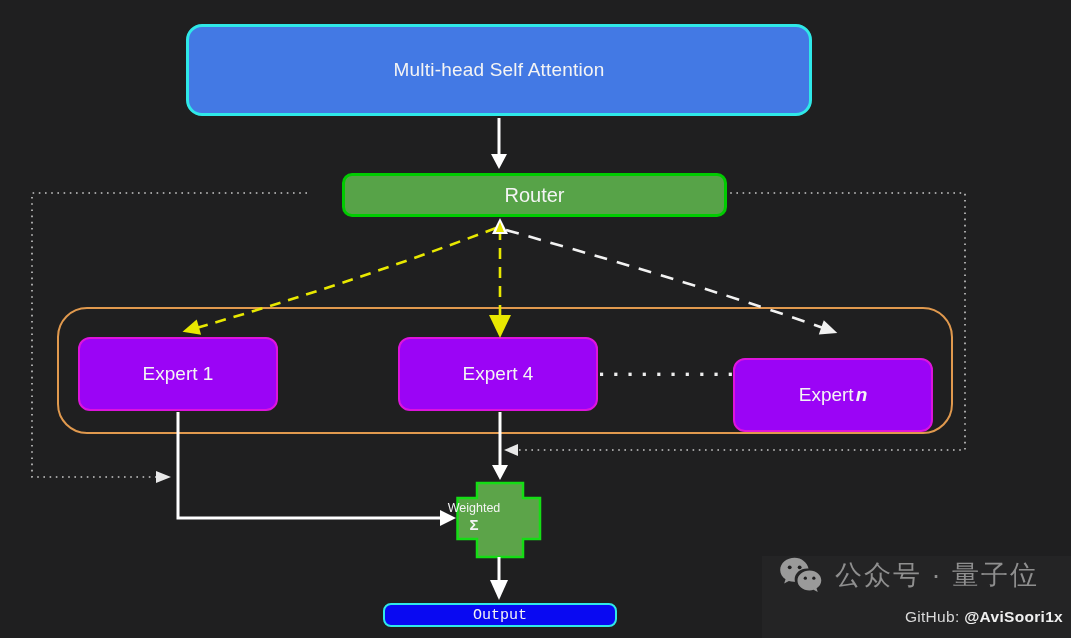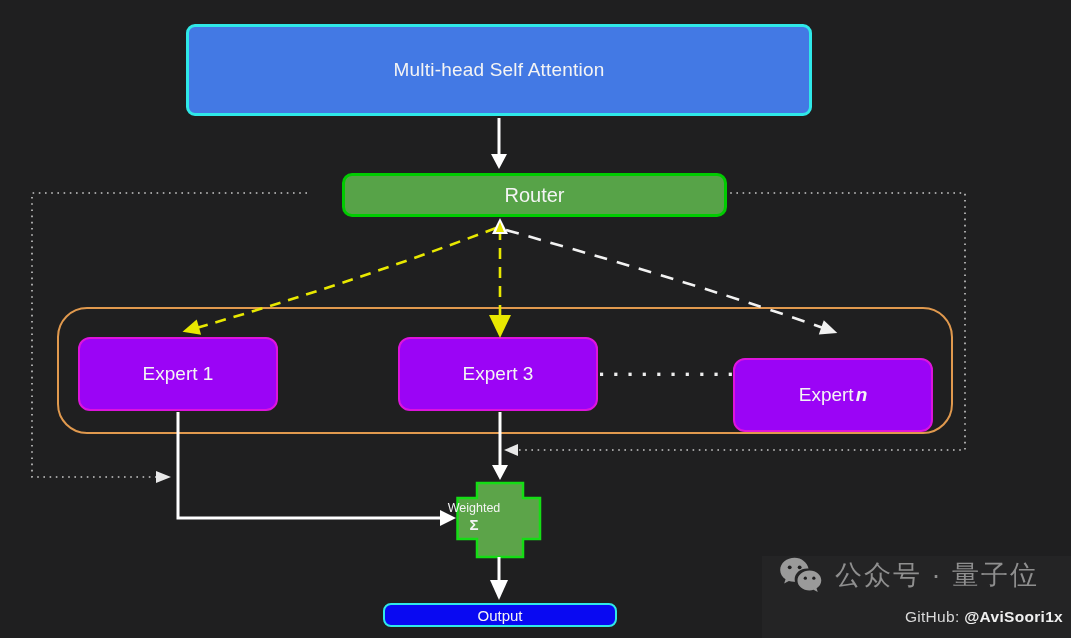--- a/index.html
+++ b/index.html
@@ -12,21 +12,21 @@
     -webkit-font-smoothing:antialiased;
   }
   svg.layer{position:absolute;left:0;top:0;pointer-events:none;}
   .node{
     position:absolute;
     display:flex;align-items:center;justify-content:center;
     color:#f4f4f4;box-sizing:border-box;text-align:center;
   }
   .attention{
     left:186px;top:24px;width:626px;height:92px;
-    background:#4379e4;border:3px solid #2fe8e8;border-radius:9px;
+    background:#4379e4;border:3px solid #2fe8e8;border-radius:16px;
     font-size:19px;letter-spacing:.2px;
   }
   .router{
     left:308px;top:173px;width:385px;height:44px;
     background:#57a348;border:3px solid #00cc00;border-radius:10px;
     font-size:20px;
     margin-left:34px;
   }
   .experts-box{
     position:absolute;left:57px;top:307px;width:896px;height:127px;
@@ -49,20 +49,21 @@
     position:absolute;left:432px;top:488px;width:84px;height:60px;
     display:flex;flex-direction:column;align-items:center;justify-content:center;
     color:#f4f4f4;line-height:1.25;
   }
   .weighted-label .w1{font-size:12.5px;}
   .weighted-label .w2{font-size:15px;font-weight:bold;}
   .output{
     left:383px;top:603px;width:234px;height:24px;
     background:#0909f2;border:2px solid #2fe8e8;border-radius:8px;
     font-size:15px;
+    font-family:Liberation Mono, monospace;
   }
   .wm-bg{
     position:absolute;left:762px;top:556px;right:0;bottom:0;
     background:rgba(255,255,255,0.025);
   }
   .watermark{
     position:absolute;right:8px;bottom:12px;
     display:flex;flex-direction:column;align-items:flex-end;
   }
   .wm-row1{
@@ -103,21 +104,21 @@
 
   <div class="node router">
     <span>Router</span>
   </div>
 
   <div class="node expert expert1">
     <span>Expert 1</span>
   </div>
 
   <div class="node expert expert2">
-    <span>Expert 3</span>
+    <span>Expert 4</span>
   </div>
 
   <div class="node expert expertn">
     <span>Expert</span>
       <i>n</i>
   </div>
 
   <div class="ellipsis">··········</div>
 
   <div class="weighted-label">

